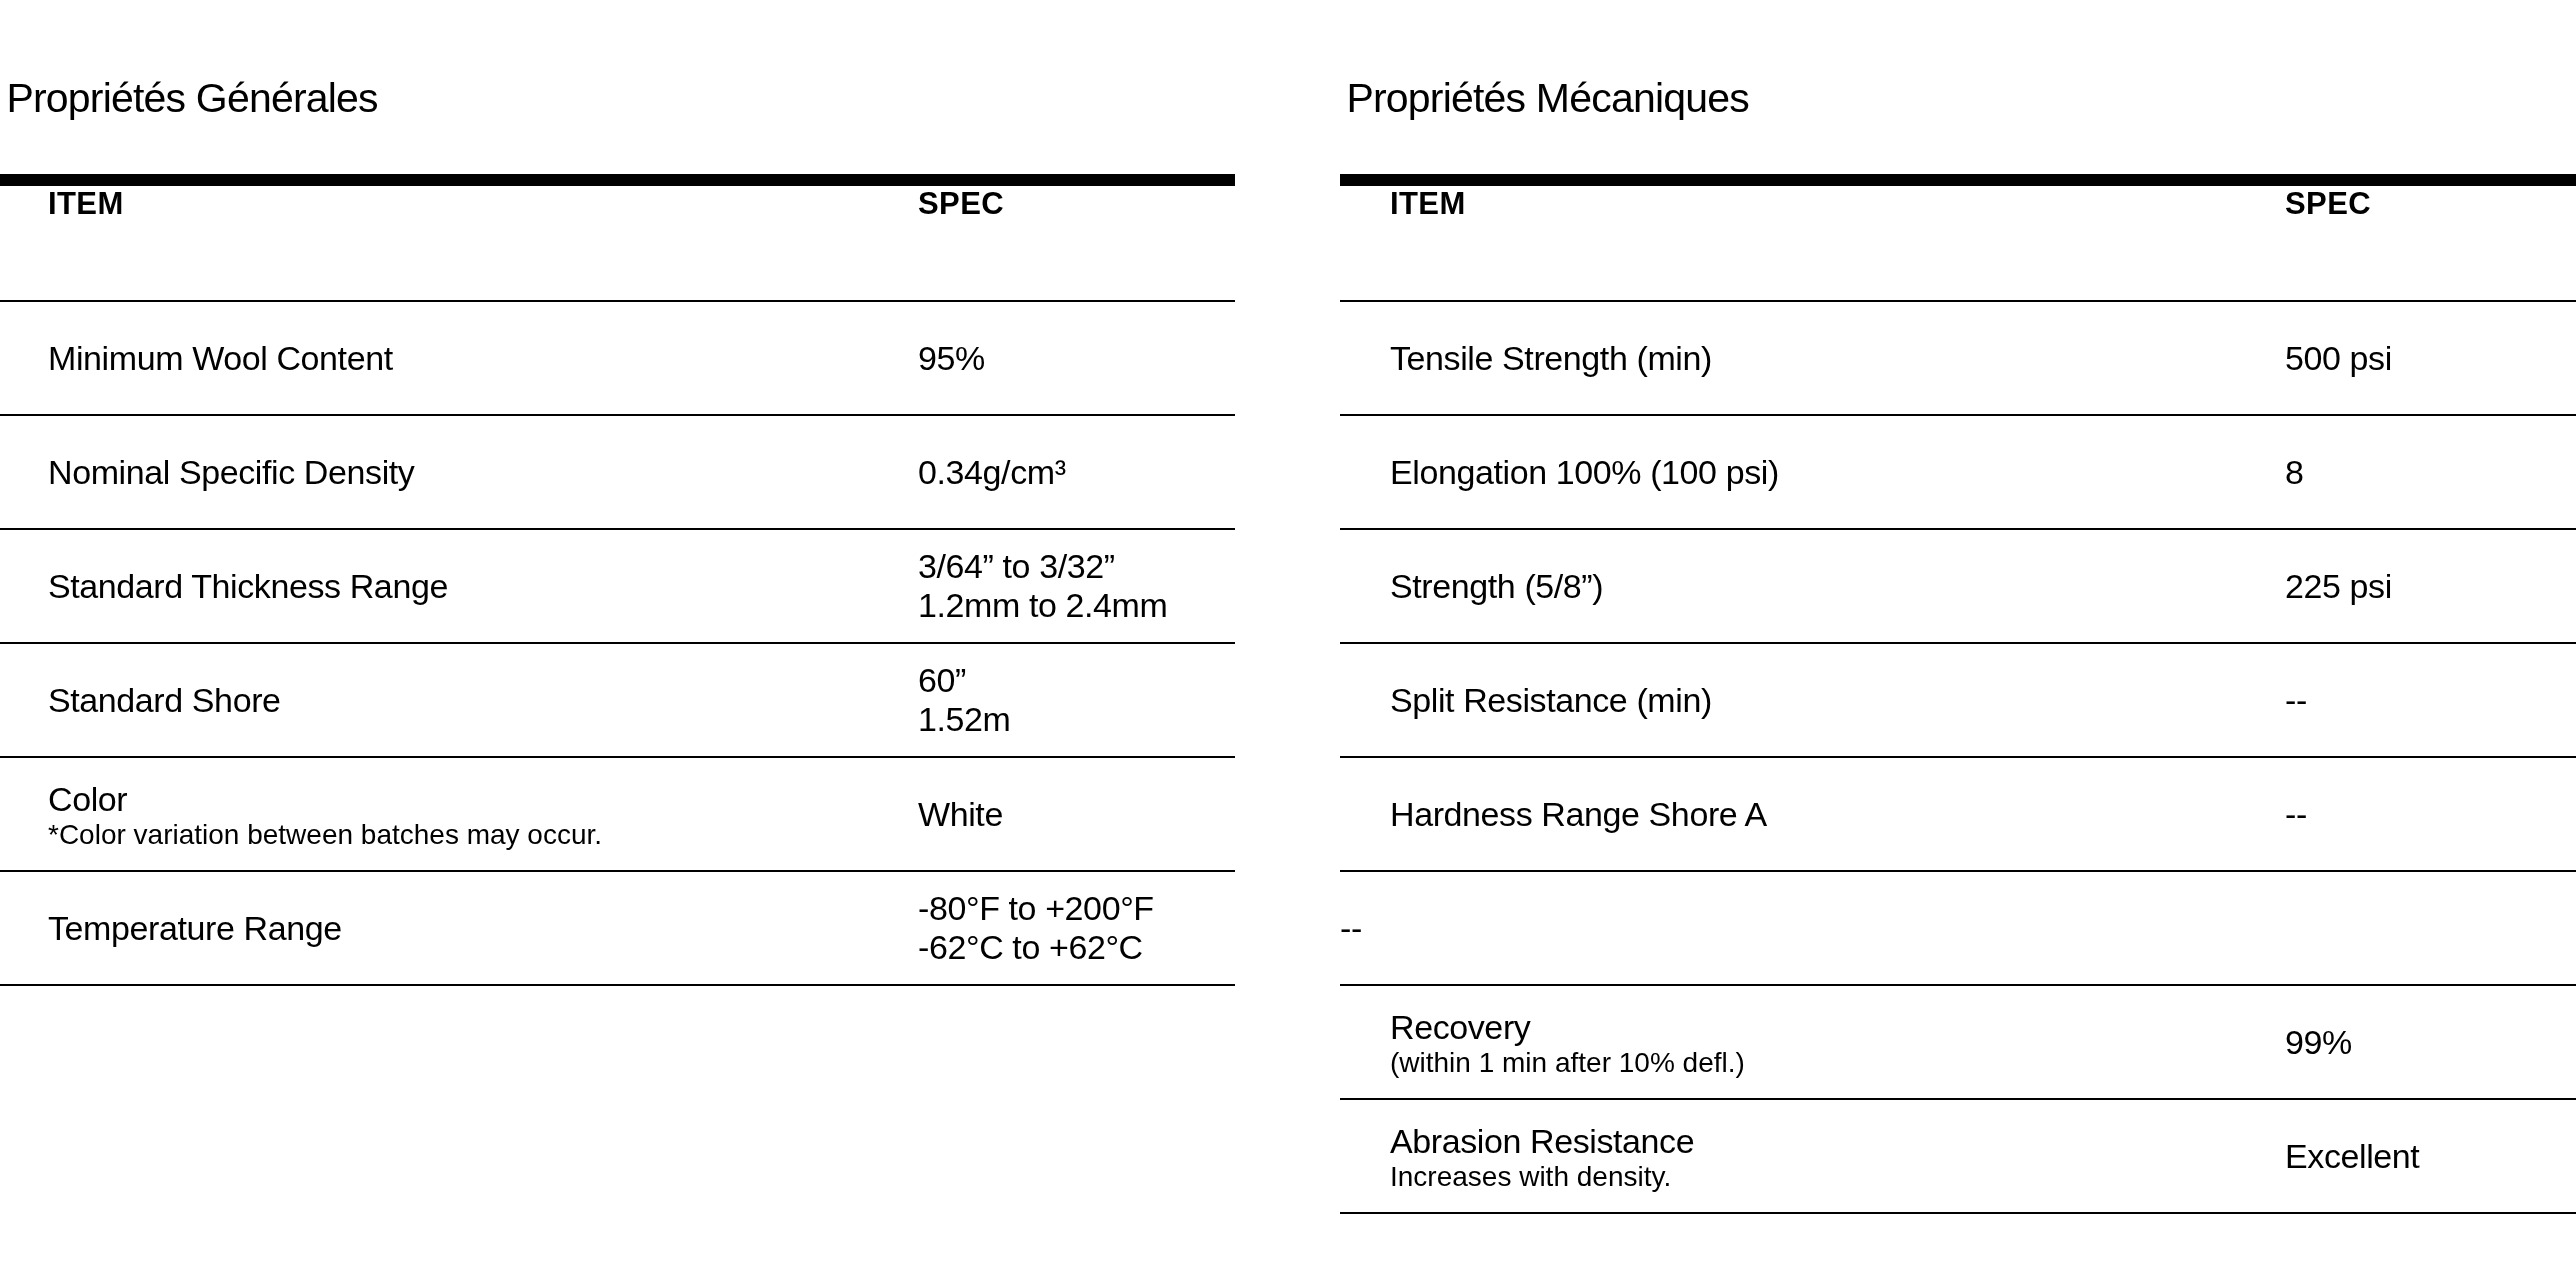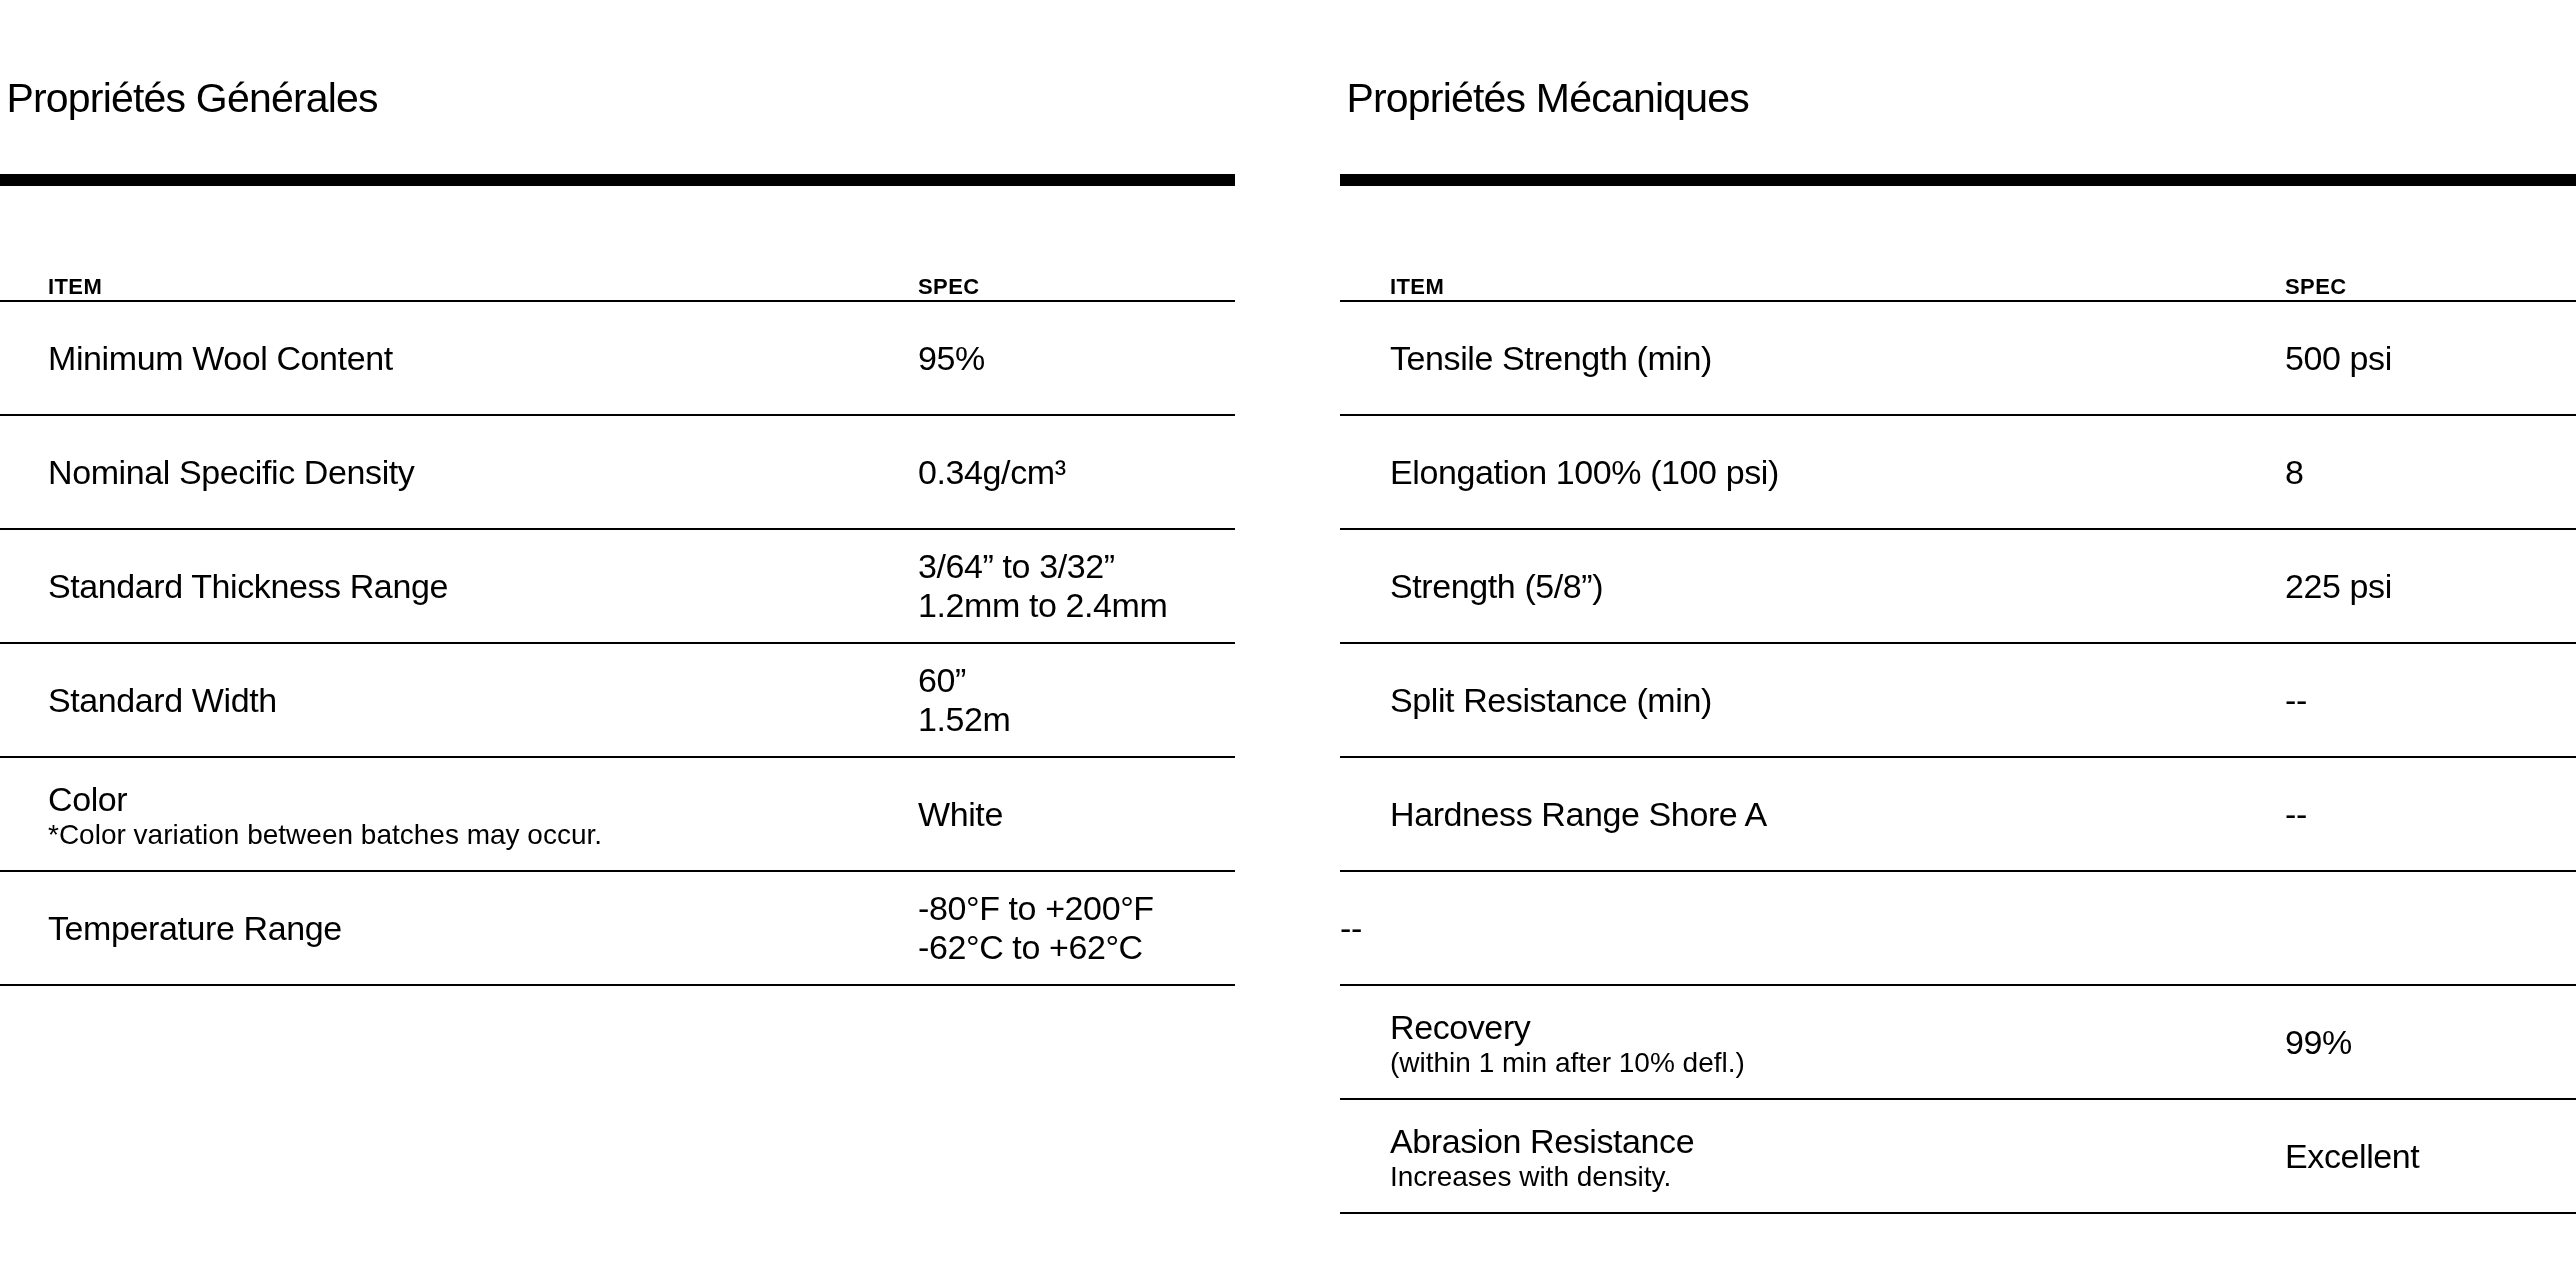--- a/index.html
+++ b/index.html
@@ -30,23 +30,23 @@
   .top-bar {
     height: 12px;
     margin-top: 39px;
     background: #000000;
   }
 
   .header-row {
     height: 114px;
     border-bottom: 2.4px solid #000000;
     display: flex;
-    align-items: flex-end;
+    align-items: flex-start;
     font-weight: 700;
-    font-size: 22px;
+    font-size: 31px;
     letter-spacing: 0.4px;
   }
 
   .data-row {
     height: 112px;
     border-bottom: 2.4px solid #000000;
     display: flex;
     align-items: center;
     font-size: 34px;
     letter-spacing: -0.4px;
@@ -109,21 +109,21 @@
           </div>
         </div>
         <div class="cell-spec spec-value">
           <div>3/64” to 3/32”</div>
           <div>1.2mm to 2.4mm</div>
         </div>
       </div>
       <div class="data-row">
         <div class="cell-item">
           <div class="item-label">
-            <div>Standard Width</div>
+            <div>Standard Shore</div>
           </div>
         </div>
         <div class="cell-spec spec-value">
           <div>60”</div>
           <div>1.52m</div>
         </div>
       </div>
       <div class="data-row">
         <div class="cell-item">
           <div class="item-label">

